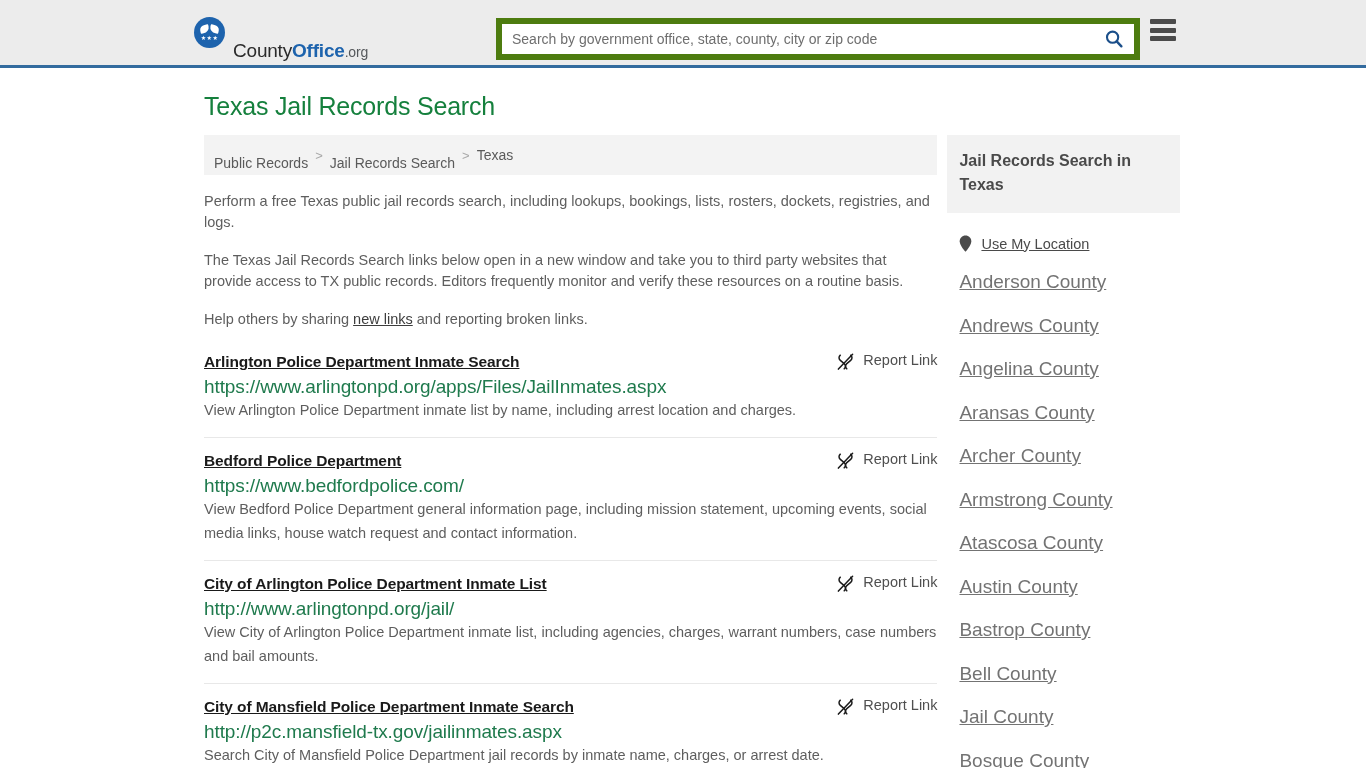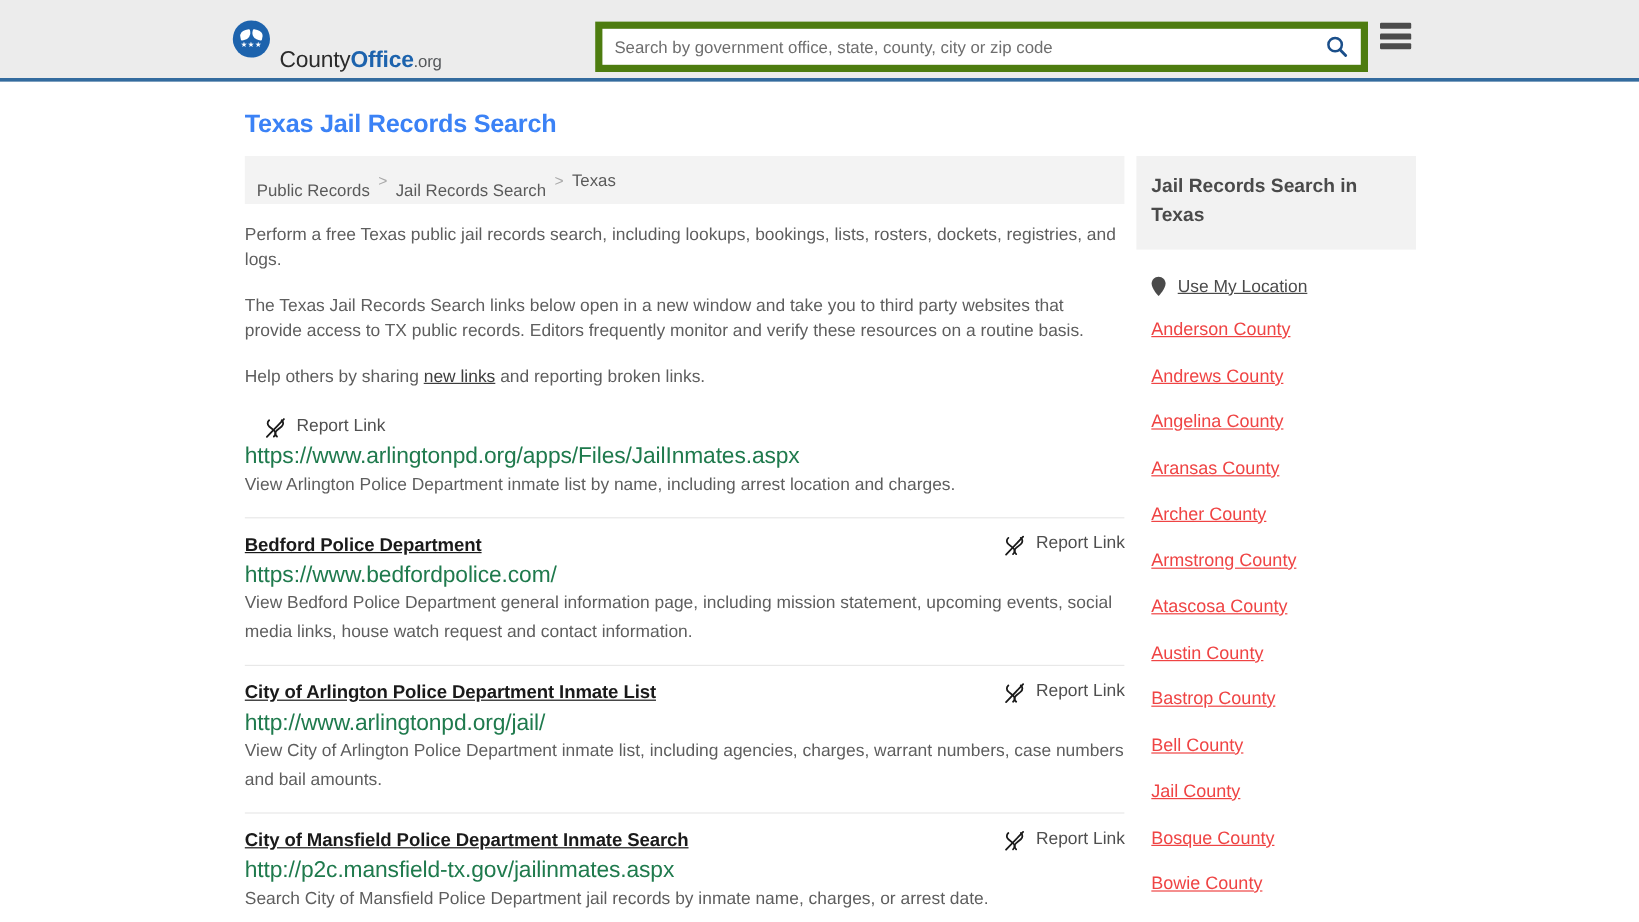--- a/index.html
+++ b/index.html
@@ -116,23 +116,23 @@
     background: #4b4b4b;
     border-radius: 1px;
   }
 
   
   .page {
     width: 1366px;
     padding: 0 186px;
   }
   .page-title {
-    font-size: 21px;
-    font-weight: 700;
-    color: #3b82f6;
+    font-size: 25px;
+    font-weight: 400;
+    color: #15803d;
     margin: 24px 0 14px 18px;
     letter-spacing: -0.2px;
   }
   .columns { display: flex; gap: 0; }
   .col-main { width: 738px; margin-left: 18px; }
   .col-side { width: 234px; margin-left: 10px; }
 
   
   .breadcrumb {
     background: #f3f3f3;
@@ -229,22 +229,22 @@
   }
   .side-locate .label {
     font-size: 14.5px;
     color: #4a4a4a;
     text-decoration: underline;
     cursor: pointer;
   }
   .county-list { margin-top: 18px; padding-left: 12px; }
   .county-item {
     display: block;
-    font-size: 15px;
-    color: #ef4444;
+    font-size: 19px;
+    color: #737373;
     text-decoration: underline;
     margin-bottom: 21.5px;
     cursor: pointer;
     margin-top: 19px;
   }
 </style>
 </head>
 <body>
 
 <div class="site-header">
@@ -291,20 +291,21 @@
 
       <p class="intro">Perform a free Texas public jail records search, including lookups, bookings, lists, rosters, dockets, registries, and logs.</p>
       <p class="intro">The Texas Jail Records Search links below open in a new window and take you to third party websites that provide access to TX public records. Editors frequently monitor and verify these resources on a routine basis.</p>
       <p class="intro">
         <span>Help others by sharing </span><a href="#">new links</a><span> and reporting broken links.</span>
       </p>
 
       <div class="results" id="results-list">
           <div class="result">
             <div class="result-head">
+              <a class="result-title" href="#">Arlington Police Department Inmate Search</a>
               <div class="report-link">
                 <svg width="19" height="19" viewBox="0 0 19 19">
                   <path d="M4.3 3.2 C2.6 4.6 2.6 7.0 4.3 8.4 L8.2 11.6 C9.9 13.0 9.9 15.4 8.2 16.8" fill="none" stroke="#1a1a1a" stroke-width="1.5" stroke-linecap="round"></path>
                   <path d="M14.7 3.2 C16.4 4.6 16.4 7.0 14.7 8.4 L10.8 11.6 C9.1 13.0 9.1 15.4 10.8 16.8" fill="none" stroke="#1a1a1a" stroke-width="1.5" stroke-linecap="round"></path>
                   <line x1="2.4" y1="17.1" x2="16.6" y2="2.2" stroke="#1a1a1a" stroke-width="1.5" stroke-linecap="round"></line>
                 </svg>
                 <span class="report-label">Report Link</span>
               </div>
             </div>
             <div class="result-url">https://www.arlingtonpd.org/apps/Files/JailInmates.aspx</div>

